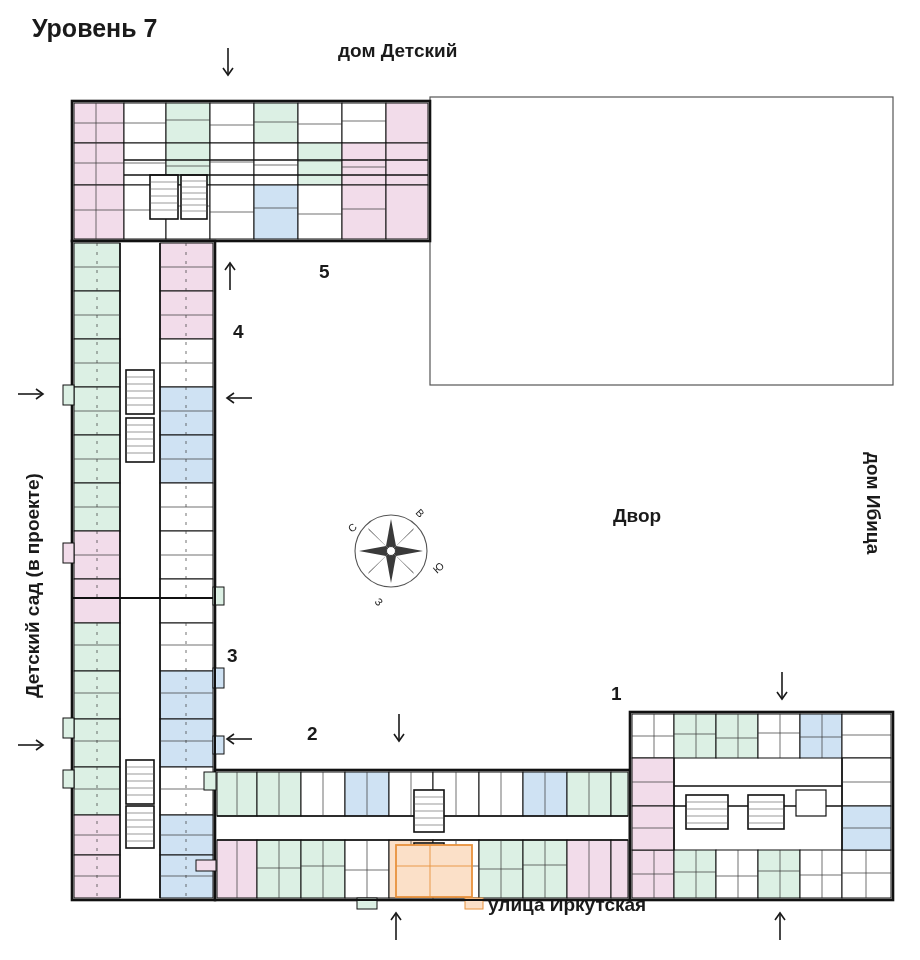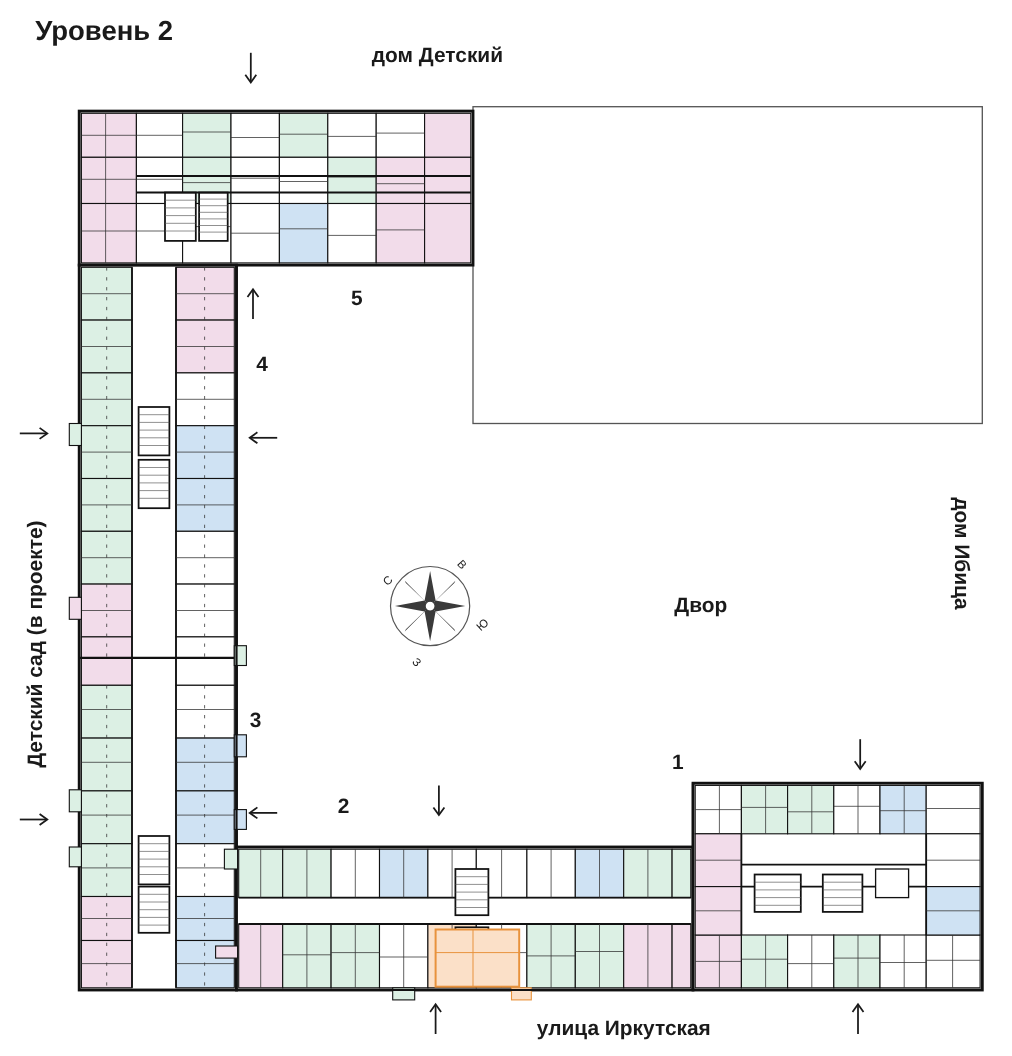--- a/index.html
+++ b/index.html
@@ -33,60 +33,59 @@
     top: 14px;
   }
   .street-top {
     font-size: 19px;
     left: 338px;
     top: 40px;
   }
   .street-bottom {
     font-size: 19px;
     left: 488px;
-    top: 925px;
+    top: 894px;
   }
   .street-right {
     font-size: 19px;
     left: 884px;
     top: 452px;
     transform: rotate(90deg);
     transform-origin: left top;
   }
   .street-left {
     font-size: 19px;
     left: 22px;
     top: 698px;
     transform: rotate(-90deg);
     transform-origin: left top;
   }
   .yard {
     font-size: 19px;
     left: 613px;
     top: 505px;
-    margin-top: 35px;
   }
   .parking {
     font-size: 21px;
     left: 662px;
     top: 225px;
   }
   .sec {
     font-size: 19px;
   }
   .sec1 { left: 611px; top: 683px; }
   .sec2 { left: 307px; top: 723px; }
   .sec3 { left: 227px; top: 645px; }
   .sec4 { left: 233px; top: 321px; }
   .sec5 { left: 319px; top: 261px; }
 </style>
 </head>
 <body>
 
-<div class="lbl title">Уровень 2</div>
+<div class="lbl title">Уровень 7</div>
 <div class="lbl street-top">дом Детский</div>
 <div class="lbl street-bottom">улица Иркутская</div>
 <div class="lbl street-right">дом Ибица</div>
 <div class="lbl street-left">Детский сад (в проекте)</div>
 <div class="lbl yard">Двор</div>
 <div class="lbl parking">P</div>
 <div class="lbl sec sec1">1</div>
 <div class="lbl sec sec2">2</div>
 <div class="lbl sec sec3">3</div>
 <div class="lbl sec sec4">4</div>

